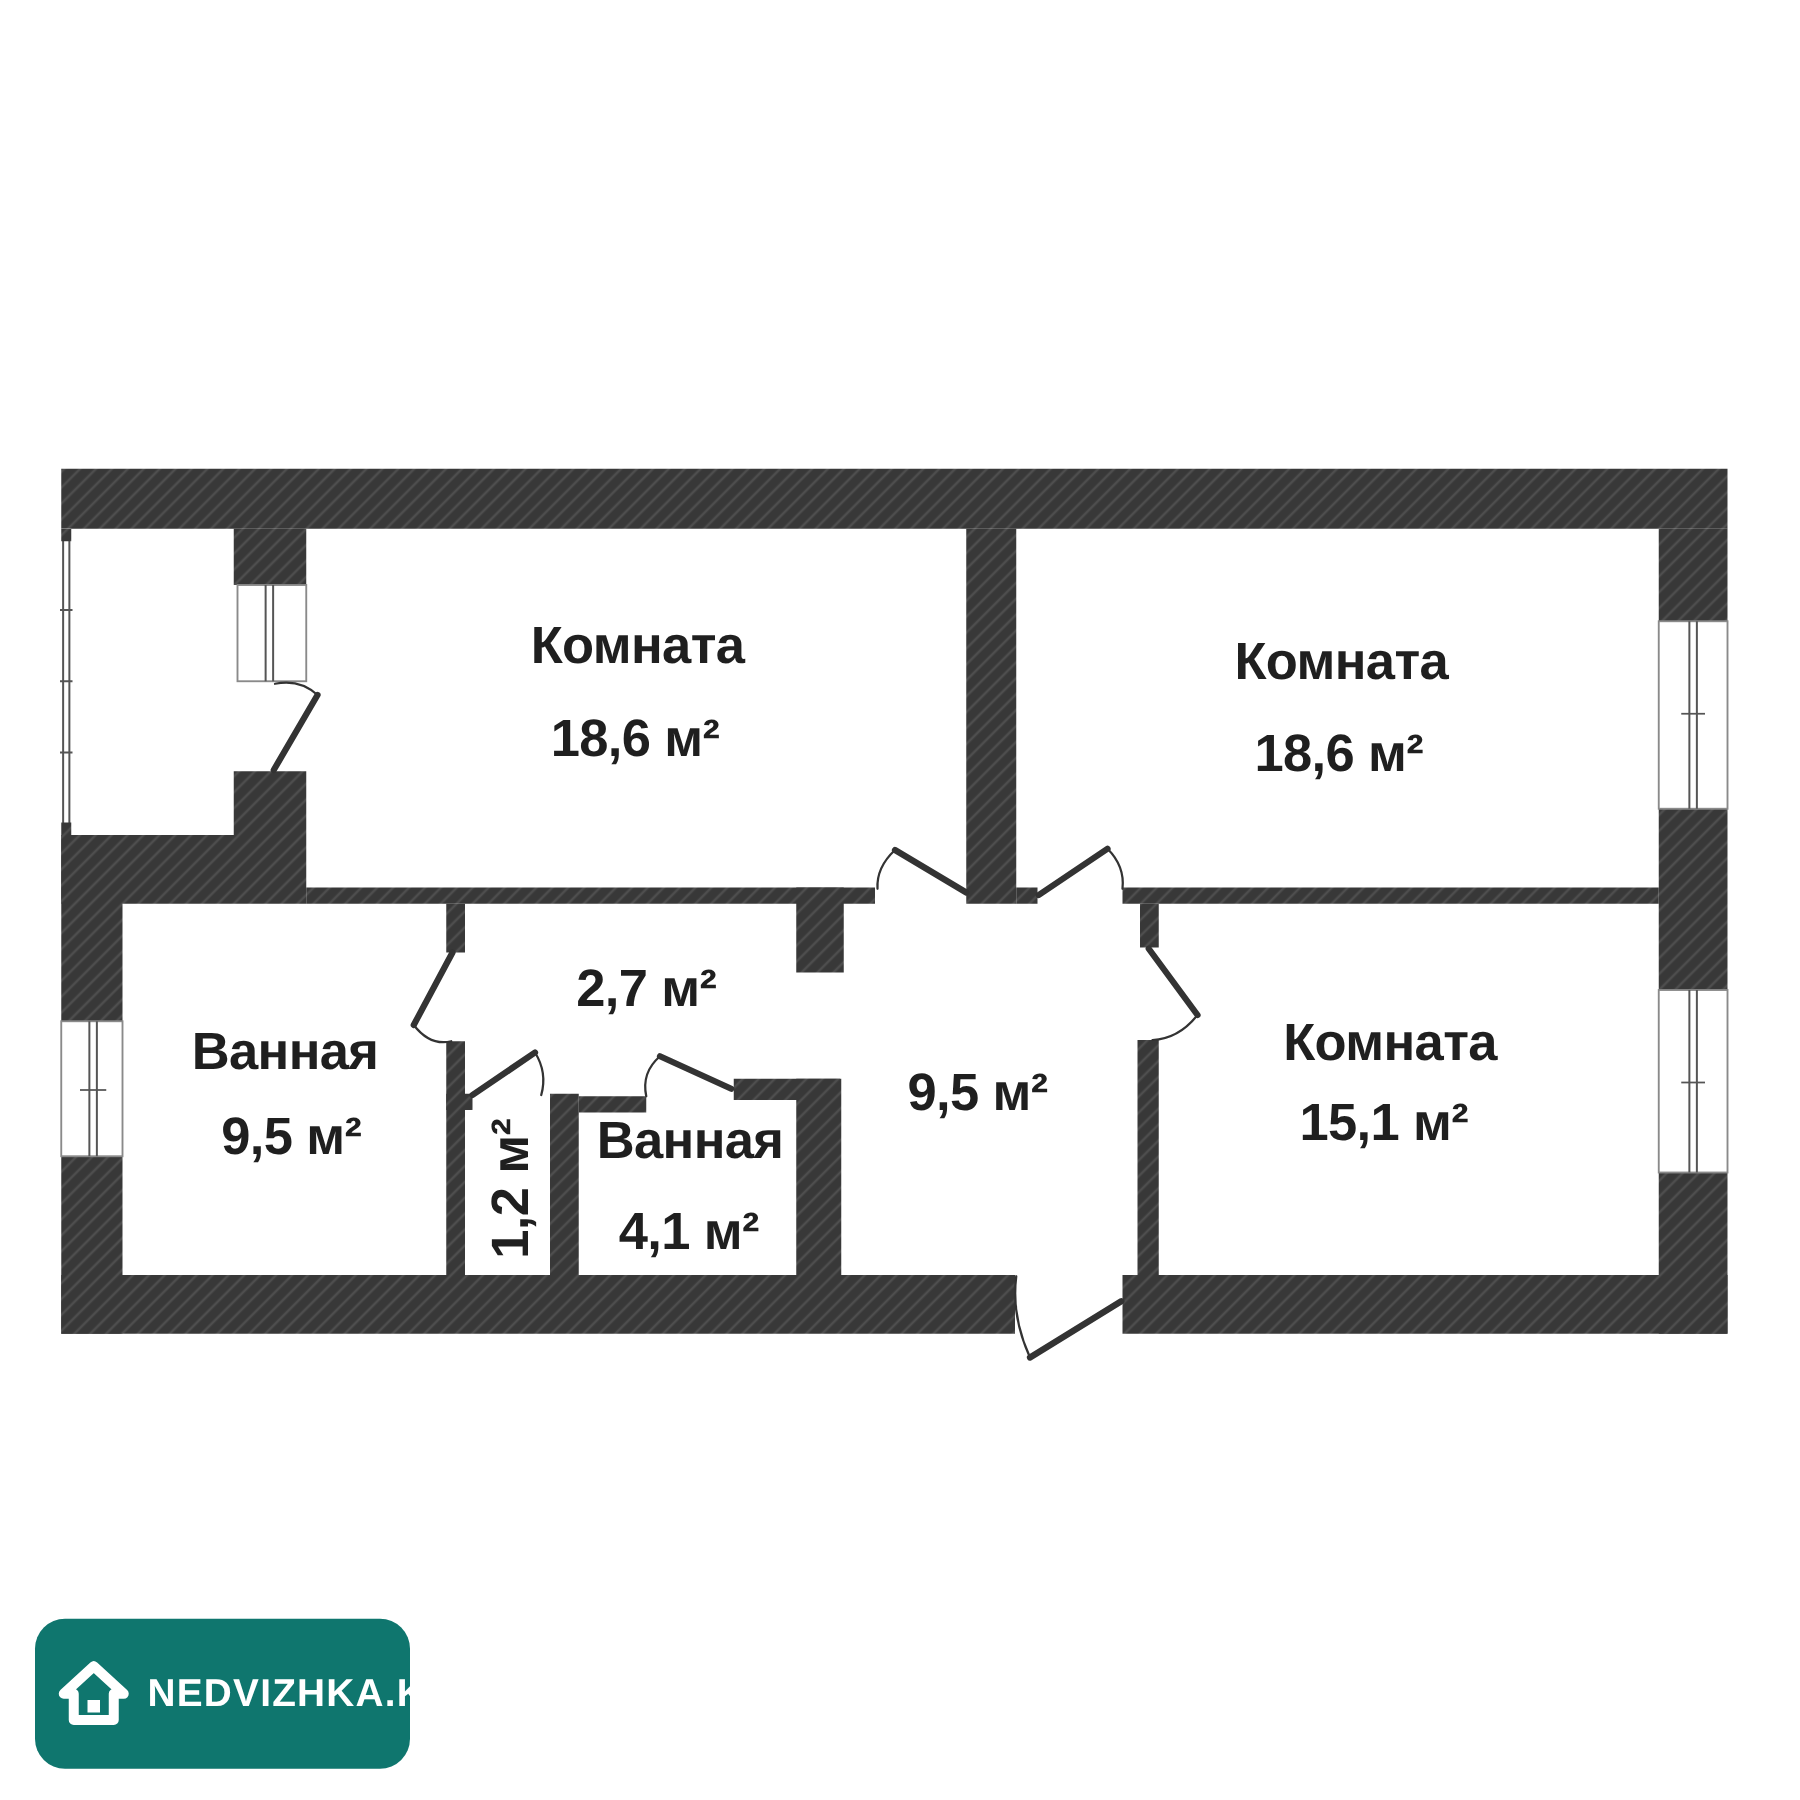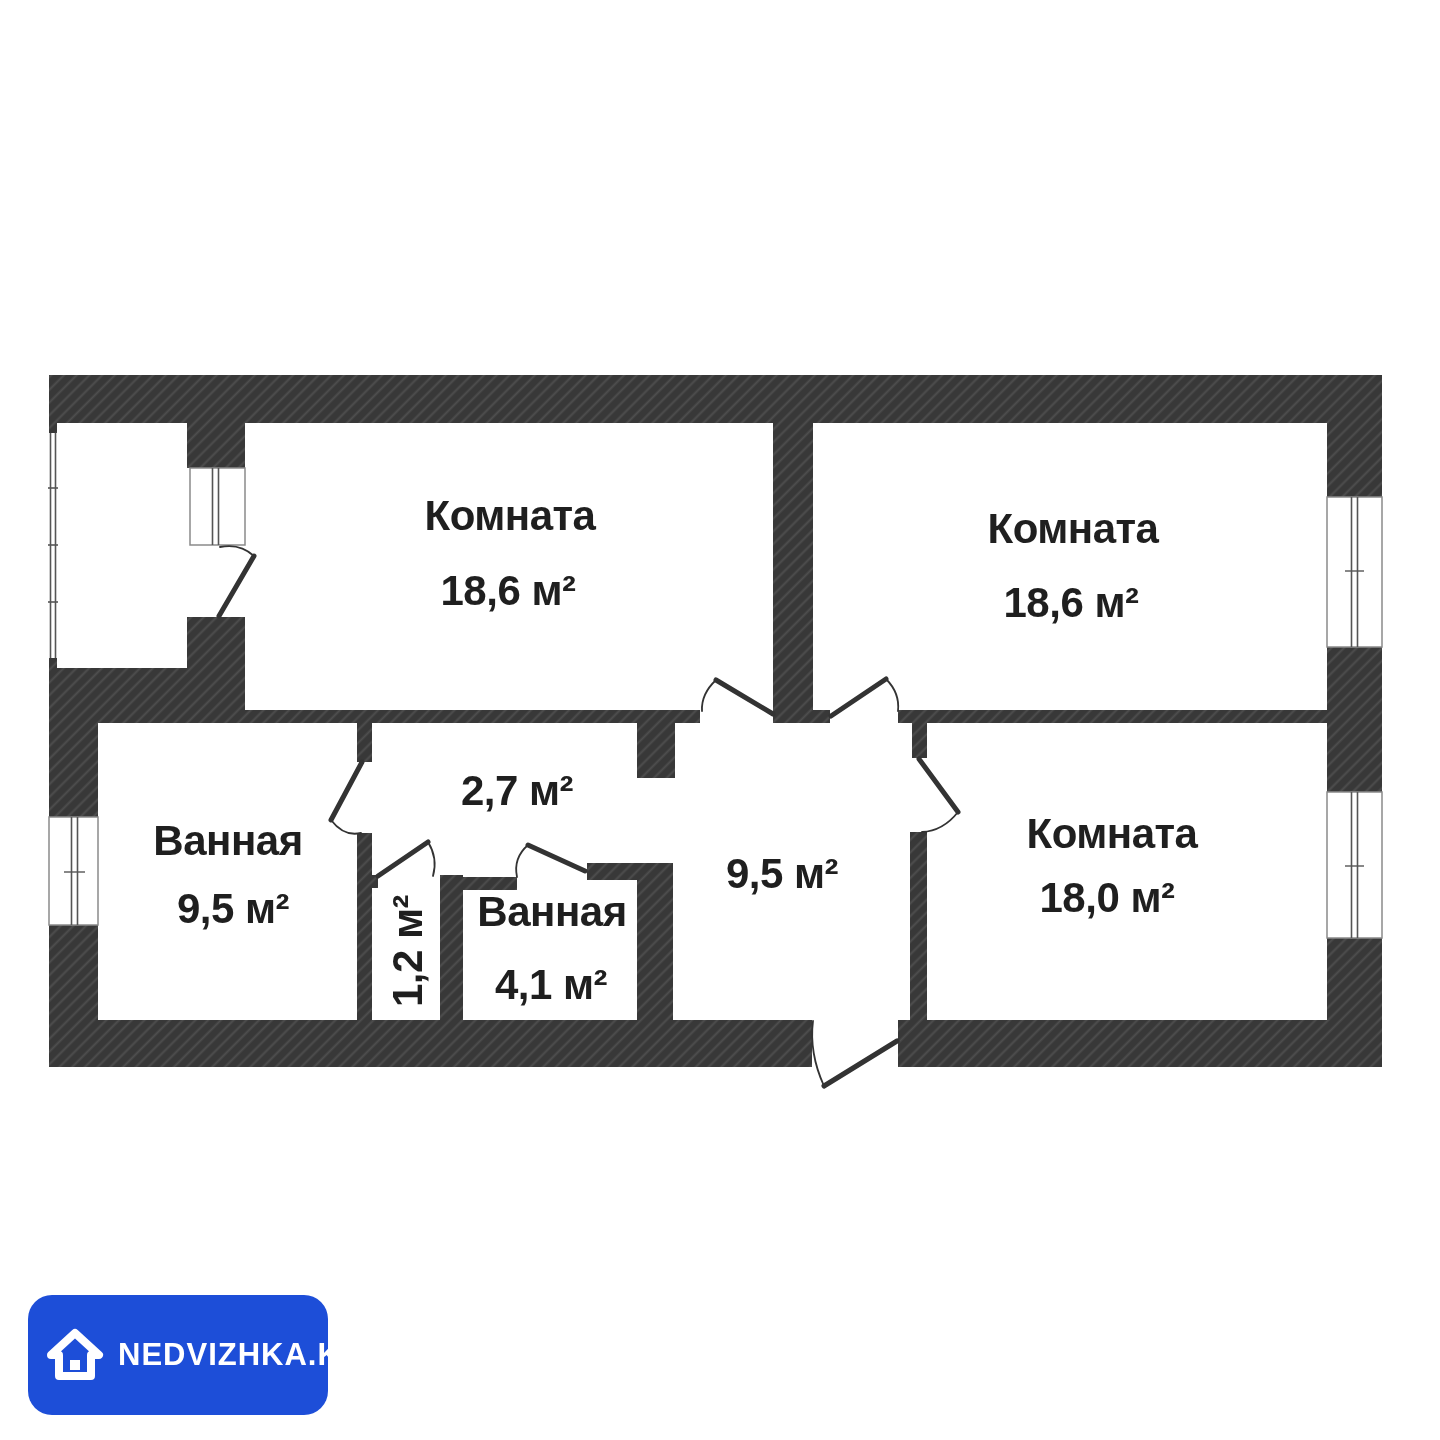--- a/index.html
+++ b/index.html
@@ -9,21 +9,21 @@
   }
   #plan-svg{position:absolute;left:0;top:0;}
   .lbl{
     position:absolute;transform:translate(-50%,-50%);
     color:#1f1f1f;font-weight:700;white-space:nowrap;
     font-size:42px;letter-spacing:-0.5px;
   }
   .lbl.rot{transform:translate(-50%,-50%) rotate(-90deg);}
   #watermark{
     position:absolute;left:28px;top:1295px;width:300px;height:120px;
-    background:#1d4ed8;border-radius:24px;display:flex;align-items:center;
+    background:#0f766e;border-radius:24px;display:flex;align-items:center;
   }
   #watermark .wm-text{
     color:#ffffff;font-weight:700;font-size:31px;letter-spacing:1px;
     margin-left:12px;
   }
   #wm-icon{margin-left:16px;flex:0 0 auto;}
 </style>
 </head>
 <body>
 
@@ -152,21 +152,21 @@
 <div class="lbl" style="left:517px;top:791px">2,7 м²</div>
 
 <div class="lbl rot" style="left:408px;top:951px">1,2 м²</div>
 
 <div class="lbl" style="left:552px;top:912px">Ванная</div>
 <div class="lbl" style="left:551px;top:985px">4,1 м²</div>
 
 <div class="lbl" style="left:782px;top:874px">9,5 м²</div>
 
 <div class="lbl" style="left:1112px;top:834px">Комната</div>
-<div class="lbl" style="left:1107px;top:898px">18,0 м²</div>
+<div class="lbl" style="left:1107px;top:898px">15,1 м²</div>
 
 <div id="watermark">
   <svg id="wm-icon" width="62" height="62" viewBox="0 0 62 62">
     <path d="M31 9 L55 31 L47 31 L47 52 L15 52 L15 31 L7 31 Z" fill="none" stroke="#ffffff" stroke-width="8" stroke-linejoin="round" stroke-linecap="round"></path>
     <rect x="26" y="36" width="10" height="10" fill="#ffffff"></rect>
   </svg>
   <span class="wm-text">NEDVIZHKA.KZ</span>
 </div>
 
 </body></html>

